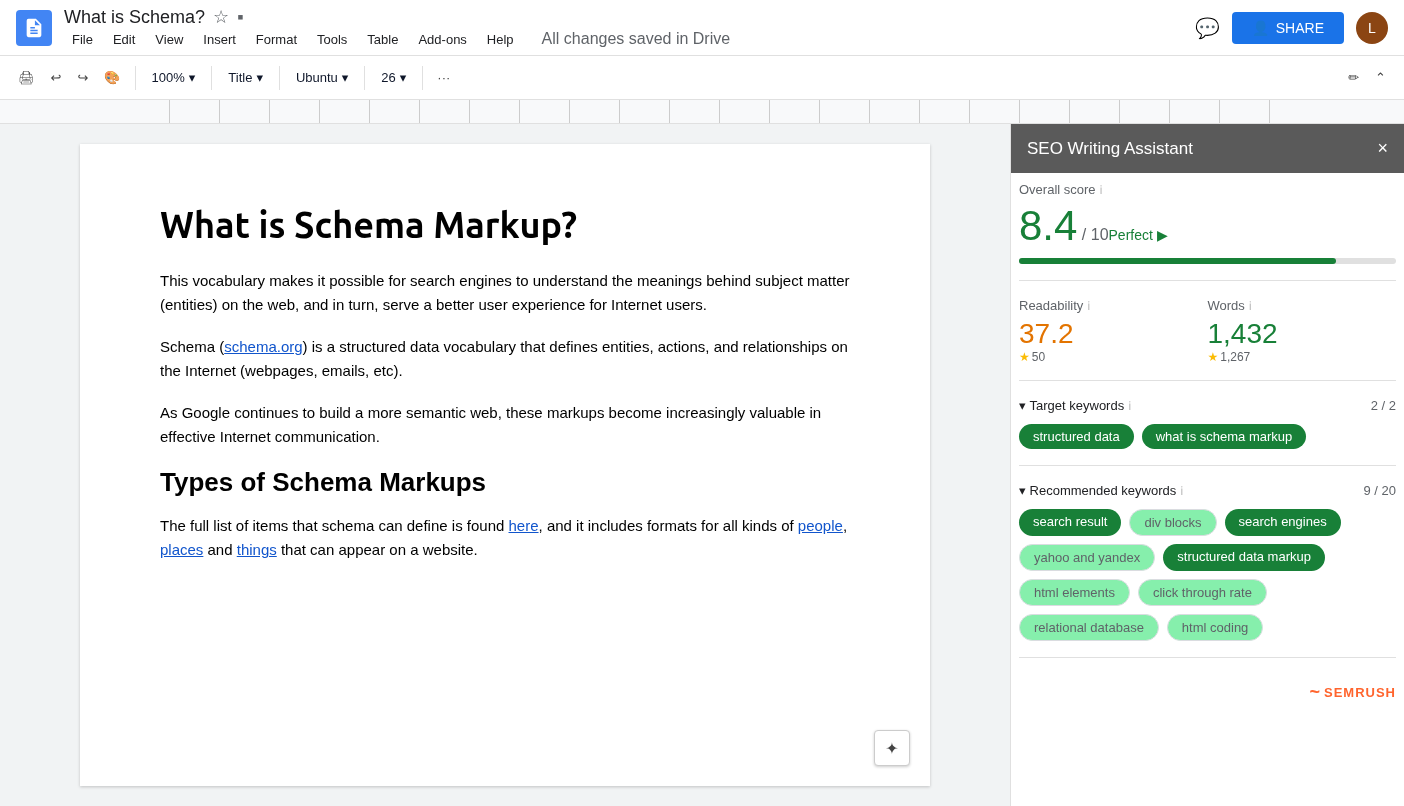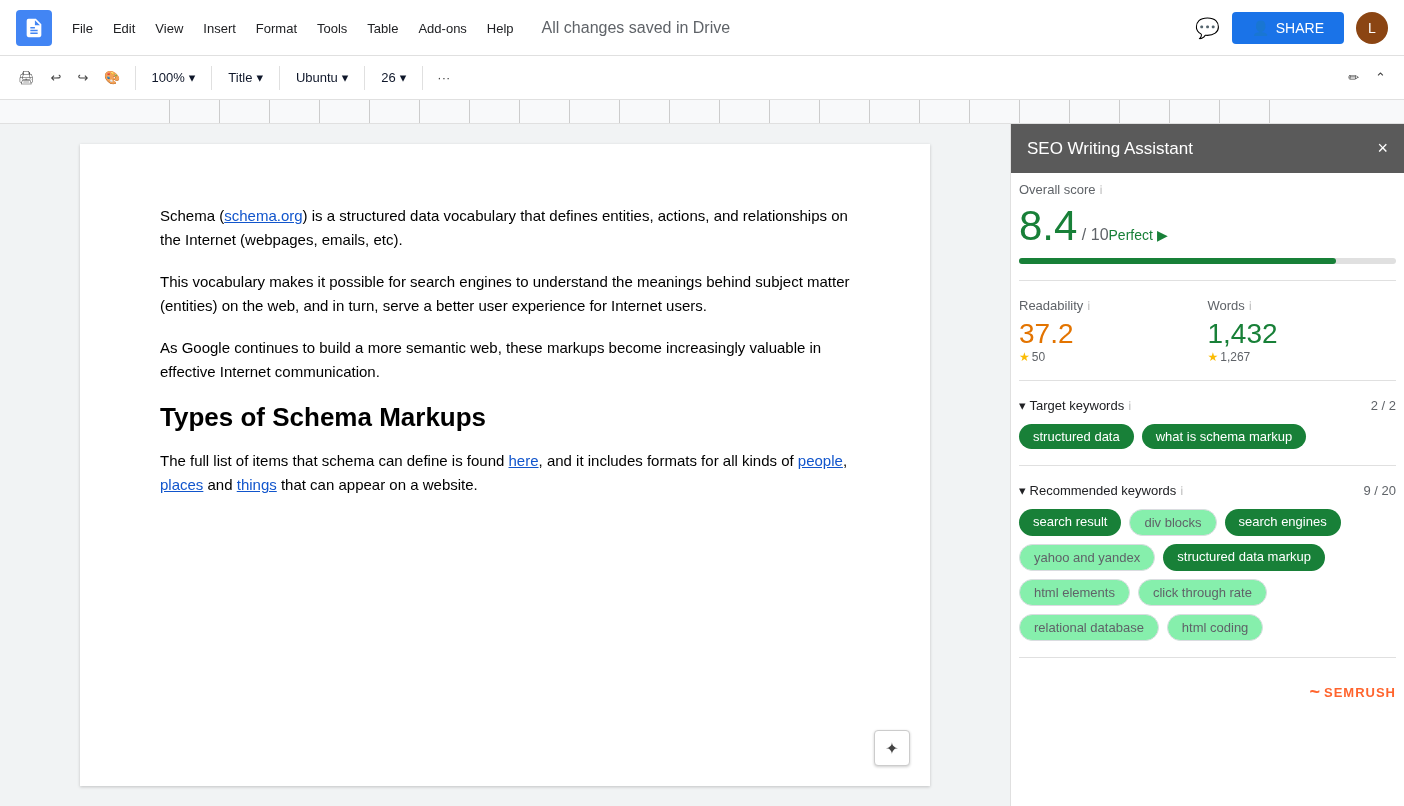--- a/index.html
+++ b/index.html
@@ -89,20 +89,25 @@
 </head>
 <body>
 
 <div class="top-bar">
   <div class="doc-icon">
     <svg viewBox="0 0 24 24" xmlns="http://www.w3.org/2000/svg">
       <path d="M14 2H6a2 2 0 0 0-2 2v16a2 2 0 0 0 2 2h12a2 2 0 0 0 2-2V8l-6-6zm-1 1.5L18.5 9H13V3.5zM8 17h8v1.5H8V17zm0-3h8v1.5H8V14zm0-3h5v1.5H8V11z"></path>
     </svg>
   </div>
   <div class="doc-title-area">
+    <div class="doc-title-row">
+      <span class="doc-title">What is Schema?</span>
+      <span class="star-icon">☆</span>
+      <span class="folder-icon">▪</span>
+    </div>
     <div class="menu-bar">
       <span class="menu-item">File</span>
       <span class="menu-item">Edit</span>
       <span class="menu-item">View</span>
       <span class="menu-item">Insert</span>
       <span class="menu-item">Format</span>
       <span class="menu-item">Tools</span>
       <span class="menu-item">Table</span>
       <span class="menu-item">Add-ons</span>
       <span class="menu-item">Help</span>
@@ -152,24 +157,25 @@
 </div>
 
 <div class="ruler">
   <div class="ruler-inner"></div>
 </div>
 
 <div class="main-area">
 
   <div class="doc-area">
     <div class="doc-page">
+      <h1 class="doc-h1">What is Schema Markup?</h1>
+      <p class="doc-p">This vocabulary makes it possible for search engines to understand the meanings behind subject matter (entities) on the web, and in turn, serve a better user experience for Internet users.</p>
       <p class="doc-p">
         <span>Schema (</span><a href="#" class="doc-link">schema.org</a><span>) is a structured data vocabulary that defines entities, actions, and relationships on the Internet (webpages, emails, etc).</span>
       </p>
-      <p class="doc-p">This vocabulary makes it possible for search engines to understand the meanings behind subject matter (entities) on the web, and in turn, serve a better user experience for Internet users.</p>
       <p class="doc-p">As Google continues to build a more semantic web, these markups become increasingly valuable in effective Internet communication.</p>
       <h2 class="doc-h2">Types of Schema Markups</h2>
       <p class="doc-p">
         <span>The full list of items that schema can define is found </span><a href="#" class="doc-link">here</a><span>, and it includes formats for all kinds of </span><a href="#" class="doc-link">people</a><span>, </span><a href="#" class="doc-link">places</a><span> and </span><a href="#" class="doc-link">things</a><span> that can appear on a website.</span>
       </p>
       <div class="floating-btn">✦</div>
     </div>
   </div>
 
   <div class="seo-panel">

